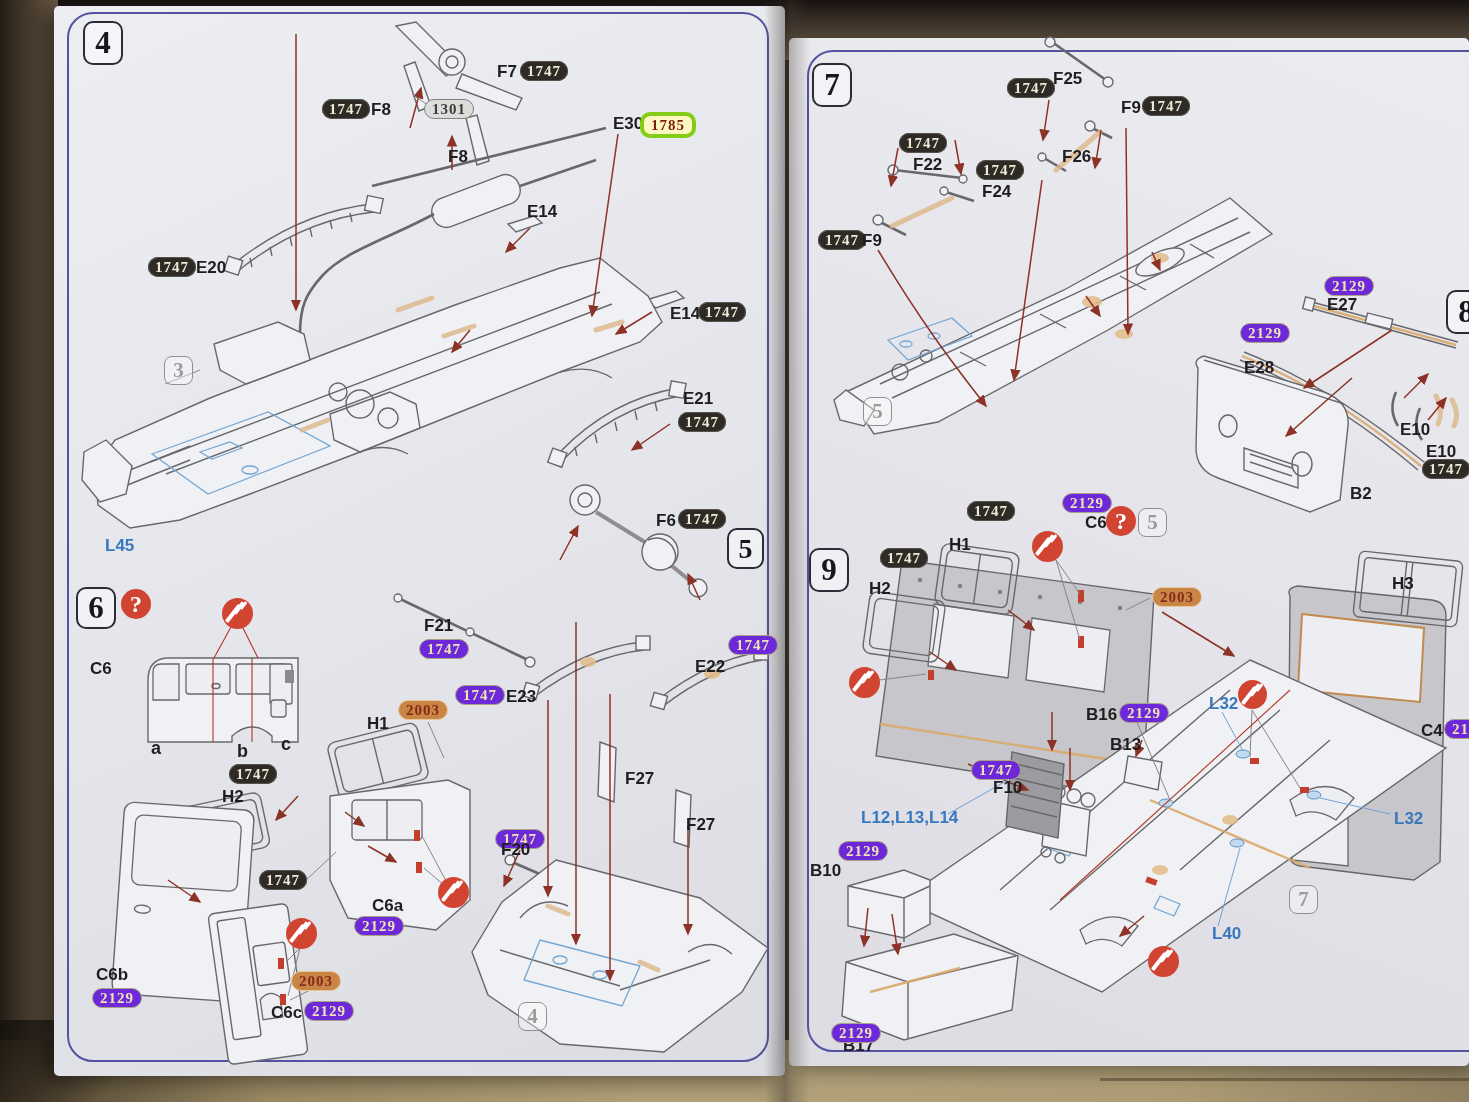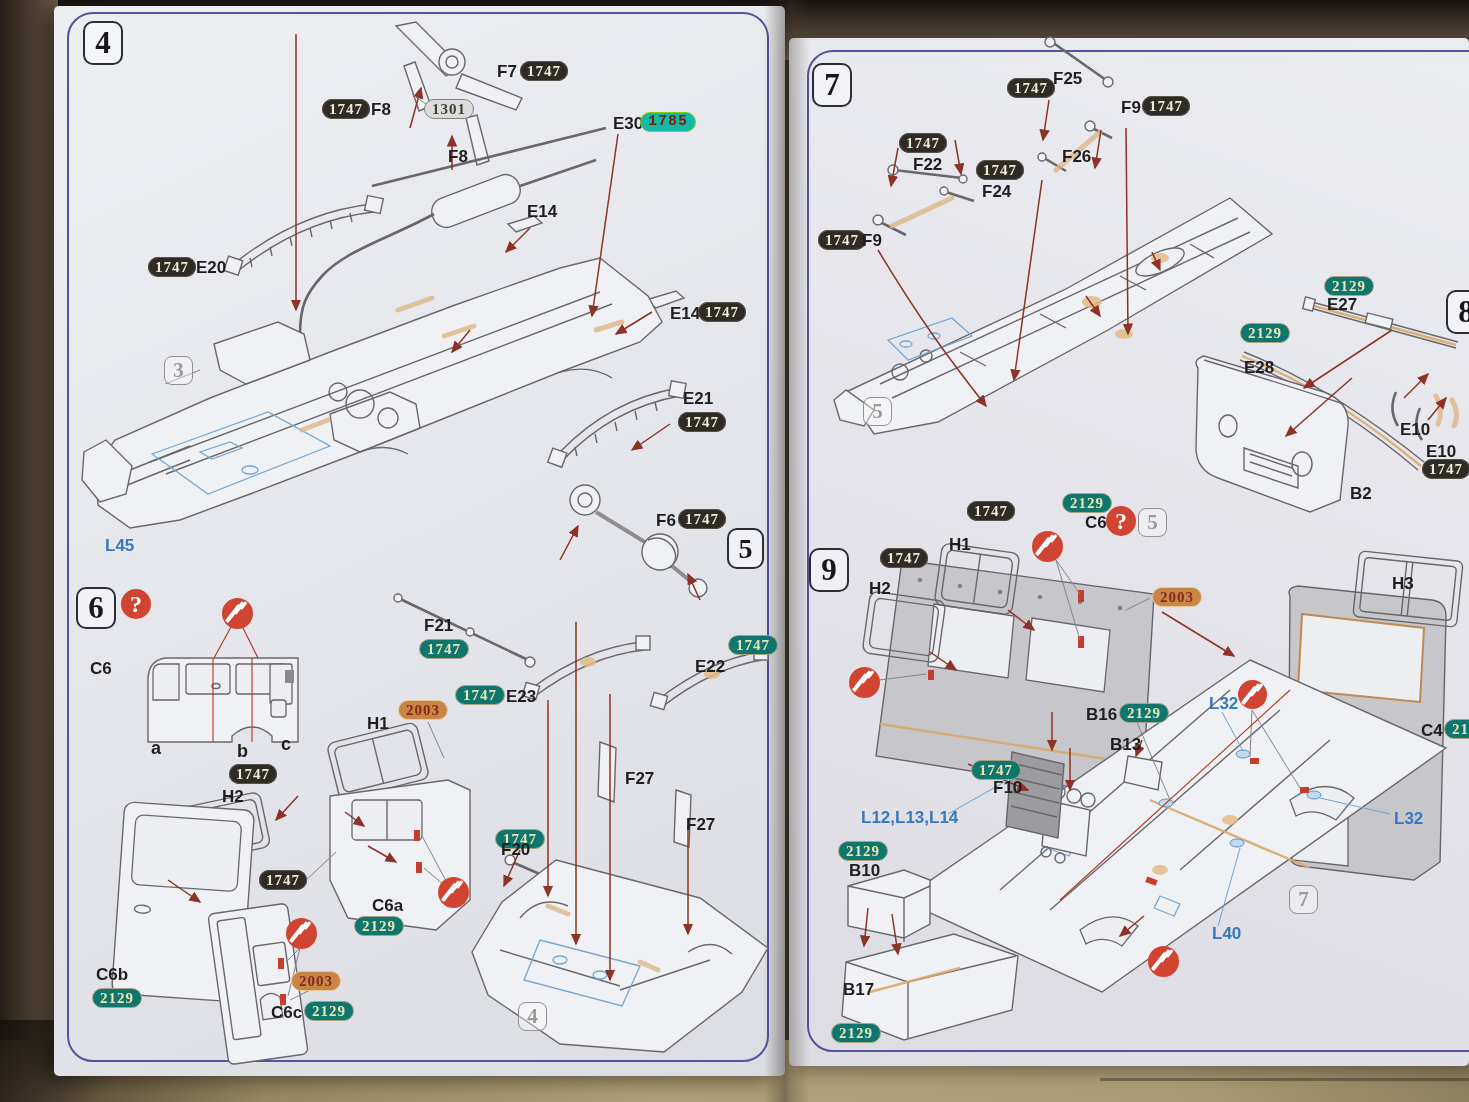--- a/index.html
+++ b/index.html
@@ -32,23 +32,23 @@
 
   svg.art{position:absolute;left:0;top:0;z-index:2;}
 
   .pl{position:absolute;z-index:3;font-weight:bold;font-size:17px;color:#1e1e20;white-space:nowrap;}
   .pl.blue{color:#3878bf;}
   .sec{position:absolute;z-index:3;font-weight:bold;font-size:18px;color:#1e1e20;}
   .badge{position:absolute;z-index:3;display:inline-block;padding:0 7px;height:20px;line-height:20px;
          border-radius:10px;font-family:"Liberation Serif",serif;font-weight:bold;font-size:15px;
          letter-spacing:1px;white-space:nowrap;}
   .bdark  {background:#2e2b27;color:#efe8d2;box-shadow:inset 0 0 0 1px #57534a;}
-  .bolive {background:#0f766e;color:#ece4b4;border:1px solid #aaa383;height:18px;line-height:18px;}
+  .bolive {background:#6d28d9;color:#ece4b4;border:1px solid #aaa383;height:18px;line-height:18px;}
   .borange{background:#c98546;color:#872a1c;border:1px solid #e8c79a;height:18px;line-height:18px;}
-  .bred   {background:#14b8a6;color:#7e1d10;border:1px solid #84cc16;height:18px;line-height:18px;font-family:Liberation Mono, monospace;}
+  .bred   {background:#fef9c3;color:#7e1d10;border:4px solid #84cc16;height:18px;line-height:18px;}
   .blight {background:#dcdcda;color:#3c3c3a;border:1px solid #82827e;height:18px;line-height:18px;}
 
   .stepbox{position:absolute;z-index:3;width:36px;height:40px;border:2.5px solid #2c2c38;border-radius:10px;
            background:rgba(252,252,254,.55);display:flex;align-items:center;justify-content:center;
            font-family:"Liberation Serif",serif;font-weight:bold;font-size:31px;color:#17171d;}
   .refbox{position:absolute;z-index:3;width:27px;height:27px;border:1.6px solid #90908e;border-radius:8px;
           background:rgba(252,252,254,.4);display:flex;align-items:center;justify-content:center;
           font-family:"Liberation Serif",serif;font-weight:bold;font-size:21px;color:#9b9b99;}
   .qicon{position:absolute;z-index:3;width:30px;height:30px;border-radius:50%;background:#d14432;
          display:flex;align-items:center;justify-content:center;
@@ -499,22 +499,22 @@
       <i class="k1"></i>
       <i class="k2"></i>
       <i class="k3"></i>
     </div>
   <span class="pl" style="left:1421px;top:721px">C4</span>
   <span class="badge bolive" style="left:1444px;top:719px">2129</span>
   <span class="badge bolive" style="left:971px;top:760px">1747</span>
   <span class="pl" style="left:993px;top:778px">F10</span>
   <span class="pl blue" style="left:861px;top:808px">L12,L13,L14</span>
   <span class="badge bolive" style="left:838px;top:841px">2129</span>
-  <span class="pl" style="left:849px;top:861px">B10</span>
-  <span class="pl" style="left:843px;top:980px">B17</span>
+  <span class="pl" style="left:810px;top:861px">B10</span>
+  <span class="pl" style="left:843px;top:1036px">B17</span>
   <span class="badge bolive" style="left:831px;top:1023px">2129</span>
   <span class="pl blue" style="left:1212px;top:924px">L40</span>
   <div class="refbox" style="left:1289px;top:885px">7</div>
   <span class="pl blue" style="left:1394px;top:809px">L32</span>
   <div class="cuticon" style="left:1148px;top:946px">
       <i class="k1"></i>
       <i class="k2"></i>
       <i class="k3"></i>
     </div>
 

